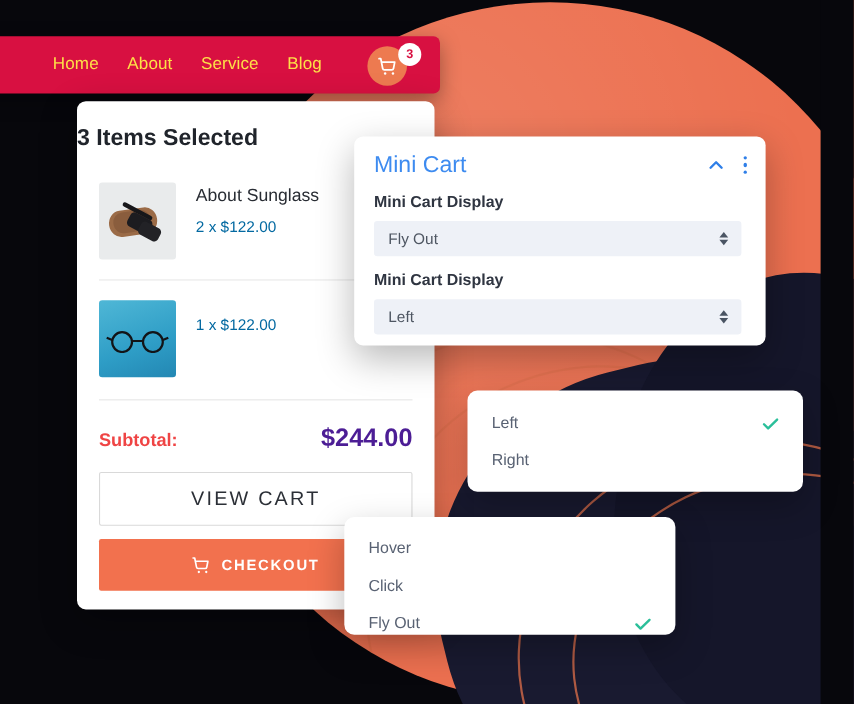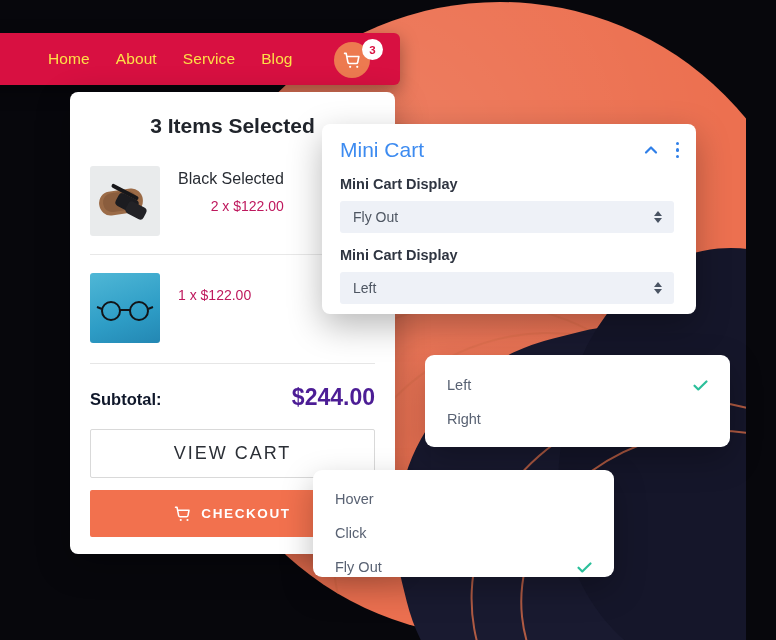--- a/index.html
+++ b/index.html
@@ -78,40 +78,40 @@
   }
 
   
   .cart-panel{
     position:absolute;left:70px;top:92px;width:325px;height:462px;
     background:#ffffff;border-radius:8px;
     box-shadow:0 10px 34px rgba(0,0,0,.30);
     overflow:hidden;
   }
   .cart-title{
-    text-align:center;font-size:21px;font-weight:bold;color:#20242b;
+    text-align:left;font-size:21px;font-weight:bold;color:#20242b;
     margin:22px 0 0 0;
   }
   .items{margin:18px 20px 0 20px;}
   .item{display:flex;align-items:flex-start;padding:10px 0 18px 0;}
   .item + .item{border-top:1px solid #e8e8e8;padding-top:18px;}
   .thumb{width:70px;height:70px;border-radius:3px;flex:none;overflow:hidden;position:relative;}
   .thumb-a{background:#e9ebec;}
   .thumb-b{background:linear-gradient(160deg,#4fb7d6 0%,#2e9dc6 60%,#2387b3 100%);}
   .item-info{margin-left:18px;padding-top:4px;}
   .item-name{font-size:16px;color:#282c33;}
-  .item-price{font-size:14px;color:#be185d;margin-top:10px;text-align:right;}
+  .item-price{font-size:14px;color:#0369a1;margin-top:10px;}
 
   .divider{height:1px;background:#e6e6e6;margin:2px 20px 0 20px;}
 
   .subtotal-row{
     display:flex;align-items:baseline;justify-content:space-between;
     margin:20px 20px 0 20px;
   }
-  .subtotal-label{font-size:16.5px;font-weight:bold;color:#0f172a;}
+  .subtotal-label{font-size:16.5px;font-weight:bold;color:#ef4444;}
   .subtotal-value{font-size:23px;font-weight:bold;color:#4c1d95;}
 
   .btn-viewcart{
     display:flex;align-items:center;justify-content:center;
     margin:18px 20px 0 20px;height:47px;
     border:1px solid #d9d9d9;border-radius:2px;background:#fff;
     font-size:18px;font-weight:normal;letter-spacing:2px;color:#2b2f36;
     cursor:pointer;
   }
   .btn-checkout{
@@ -218,21 +218,21 @@
 
       <div class="item">
         <div class="thumb thumb-a">
           <div class="case"></div>
             <div class="case2"></div>
           <div class="arm"></div>
             <div class="glass-l"></div>
             <div class="glass-r"></div>
         </div>
         <div class="item-info">
-          <div class="item-name">Black Selected</div>
+          <div class="item-name">About Sunglass</div>
           <div class="item-price">2 x $122.00</div>
         </div>
       </div>
 
       <div class="item">
         <div class="thumb thumb-b">
           <svg class="spec" viewBox="0 0 58 22" fill="none" stroke="#121417" stroke-width="2">
             <circle cx="15" cy="12" r="9"></circle>
             <circle cx="43" cy="12" r="9"></circle>
             <path d="M24 11h10M1 8l5 2M57 8l-5 2"></path>

